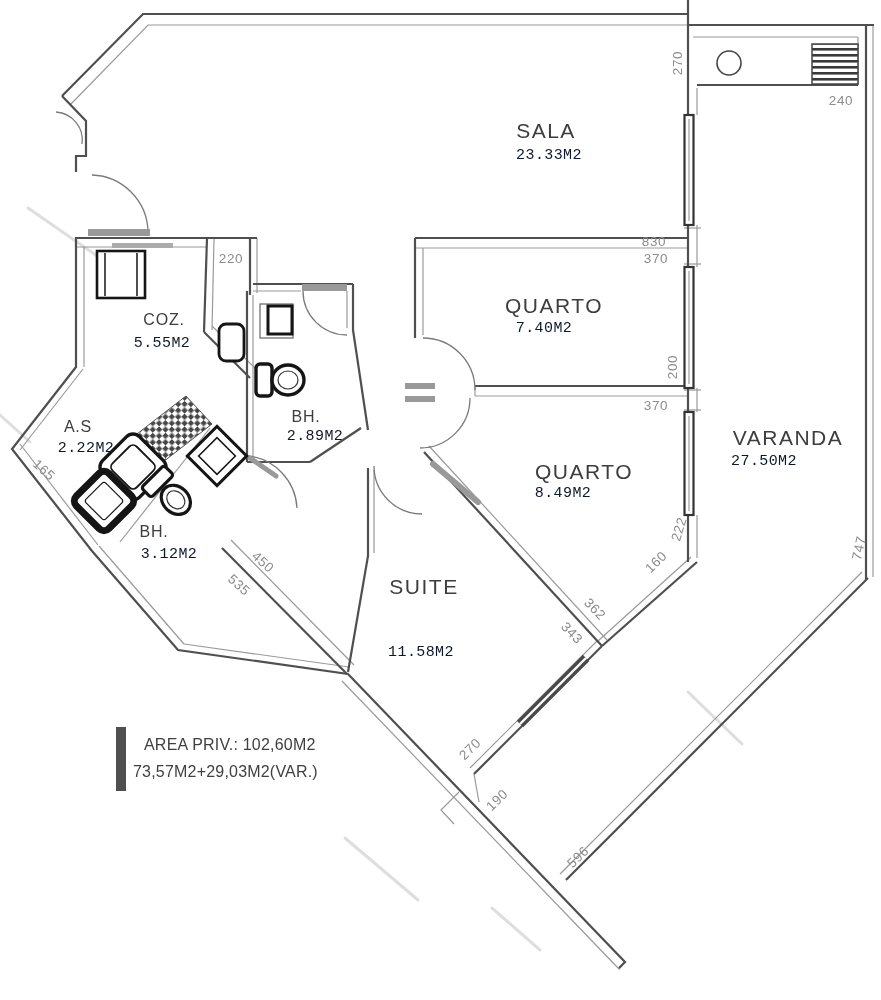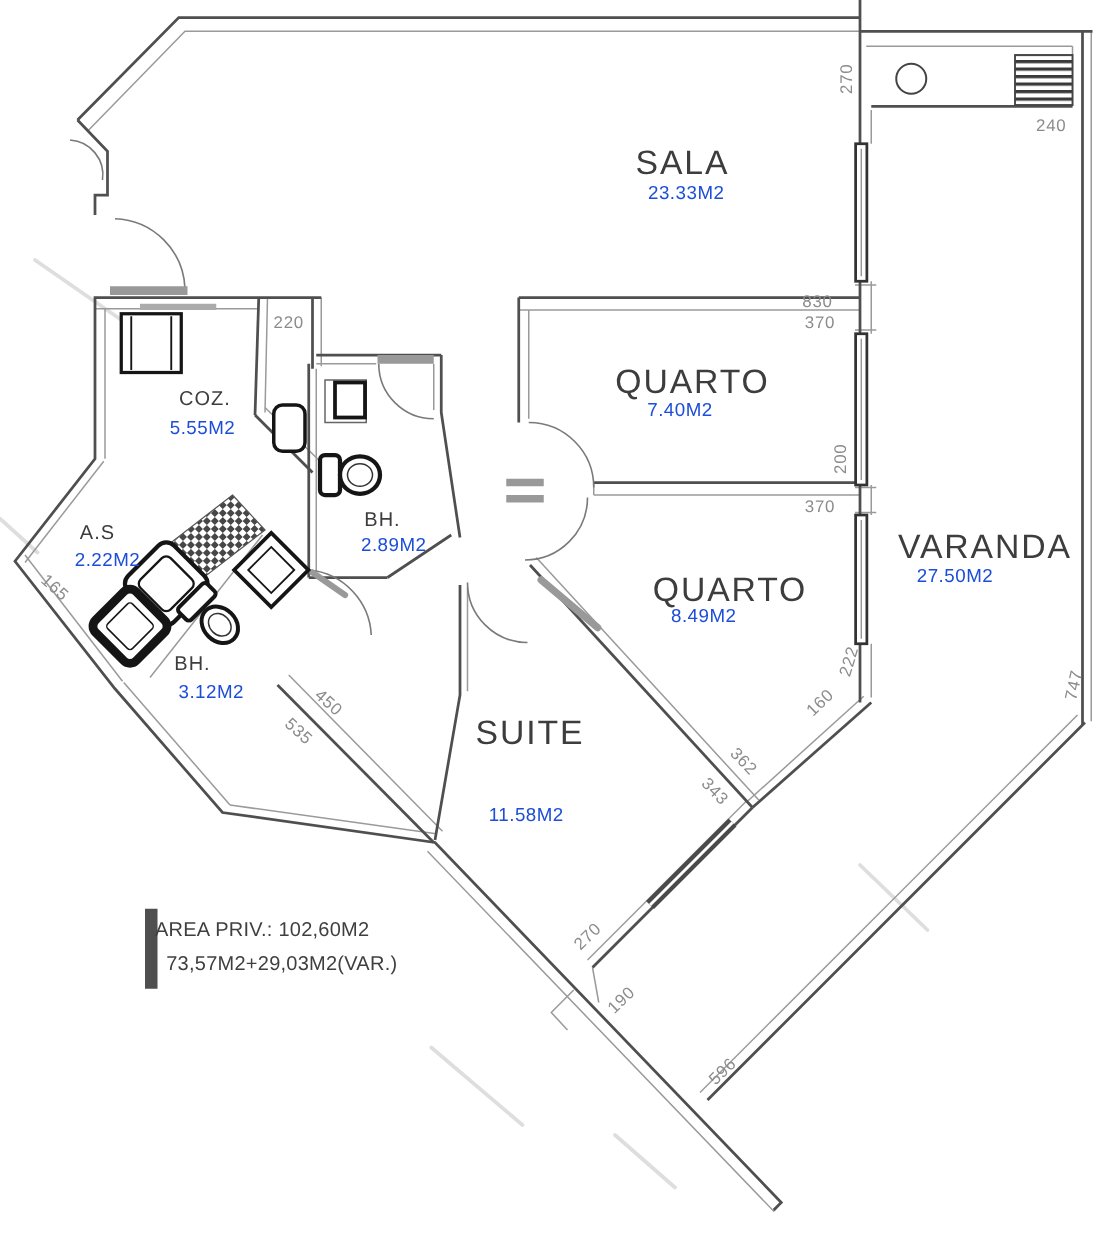--- a/index.html
+++ b/index.html
@@ -1,22 +1,22 @@
 <!DOCTYPE html>
 <html><head>
 <meta charset="utf-8">
 <style>
   html,body{margin:0;padding:0;background:#ffffff;}
   #plan{position:relative;width:881px;height:1000px;background:#ffffff;overflow:hidden;
         font-family:"Liberation Sans",sans-serif;}
   #plan svg{position:absolute;left:0;top:0;}
-  .room-name{position:absolute;transform:translate(-50%,-50%);font-size:27px;color:#3d3d3d;
+  .room-name{position:absolute;transform:translate(-50%,-50%);font-size:21px;color:#3d3d3d;
              letter-spacing:1.5px;white-space:nowrap;}
-  .room-area{position:absolute;transform:translate(-50%,-50%);font-size:15px;color:#1d4ed8;
-             letter-spacing:.4px;white-space:nowrap;}
+  .room-area{position:absolute;transform:translate(-50%,-50%);font-size:15px;color:#0f172a;
+             letter-spacing:.4px;white-space:nowrap;font-family:Liberation Mono, monospace;}
   .sm{font-size:16px;letter-spacing:.8px;}
   .dim{position:absolute;font-size:13.5px;color:#8c8c8c;letter-spacing:.6px;white-space:nowrap;
        transform:translate(-50%,-50%) rotate(var(--r,0deg));}
   .ann-line{position:absolute;font-size:16px;color:#3f3f3f;letter-spacing:.2px;white-space:nowrap;}
   .ann-bar{position:absolute;left:116px;top:727px;width:10px;height:64px;background:#4f4f4f;}
 </style>
 </head>
 <body>
 
 <div id="plan">
@@ -238,16 +238,16 @@
   <div class="dim" style="left:859px;top:548px;--r:-78deg;">747</div>
   <div class="dim" style="left:470px;top:749px;--r:-44deg;">270</div>
   <div class="dim" style="left:497px;top:800px;--r:-44deg;">190</div>
   <div class="dim" style="left:578px;top:857px;--r:-44deg;">596</div>
   <div class="dim" style="left:44px;top:470px;--r:42deg;">165</div>
   <div class="dim" style="left:231px;top:258px;">220</div>
   <div class="dim" style="left:263px;top:562px;--r:42deg;">450</div>
   <div class="dim" style="left:239px;top:585px;--r:42deg;">535</div>
 
   <div class="ann-bar"></div>
-  <div class="ann-line" style="left:124px;top:736px;text-align:right;">AREA PRIV.: 102,60M2</div>
+  <div class="ann-line" style="left:144px;top:736px;text-align:right;">AREA PRIV.: 102,60M2</div>
   <div class="ann-line" style="left:133px;top:763px;">73,57M2+29,03M2(VAR.)</div>
 
 </div>
 
 </body></html>

